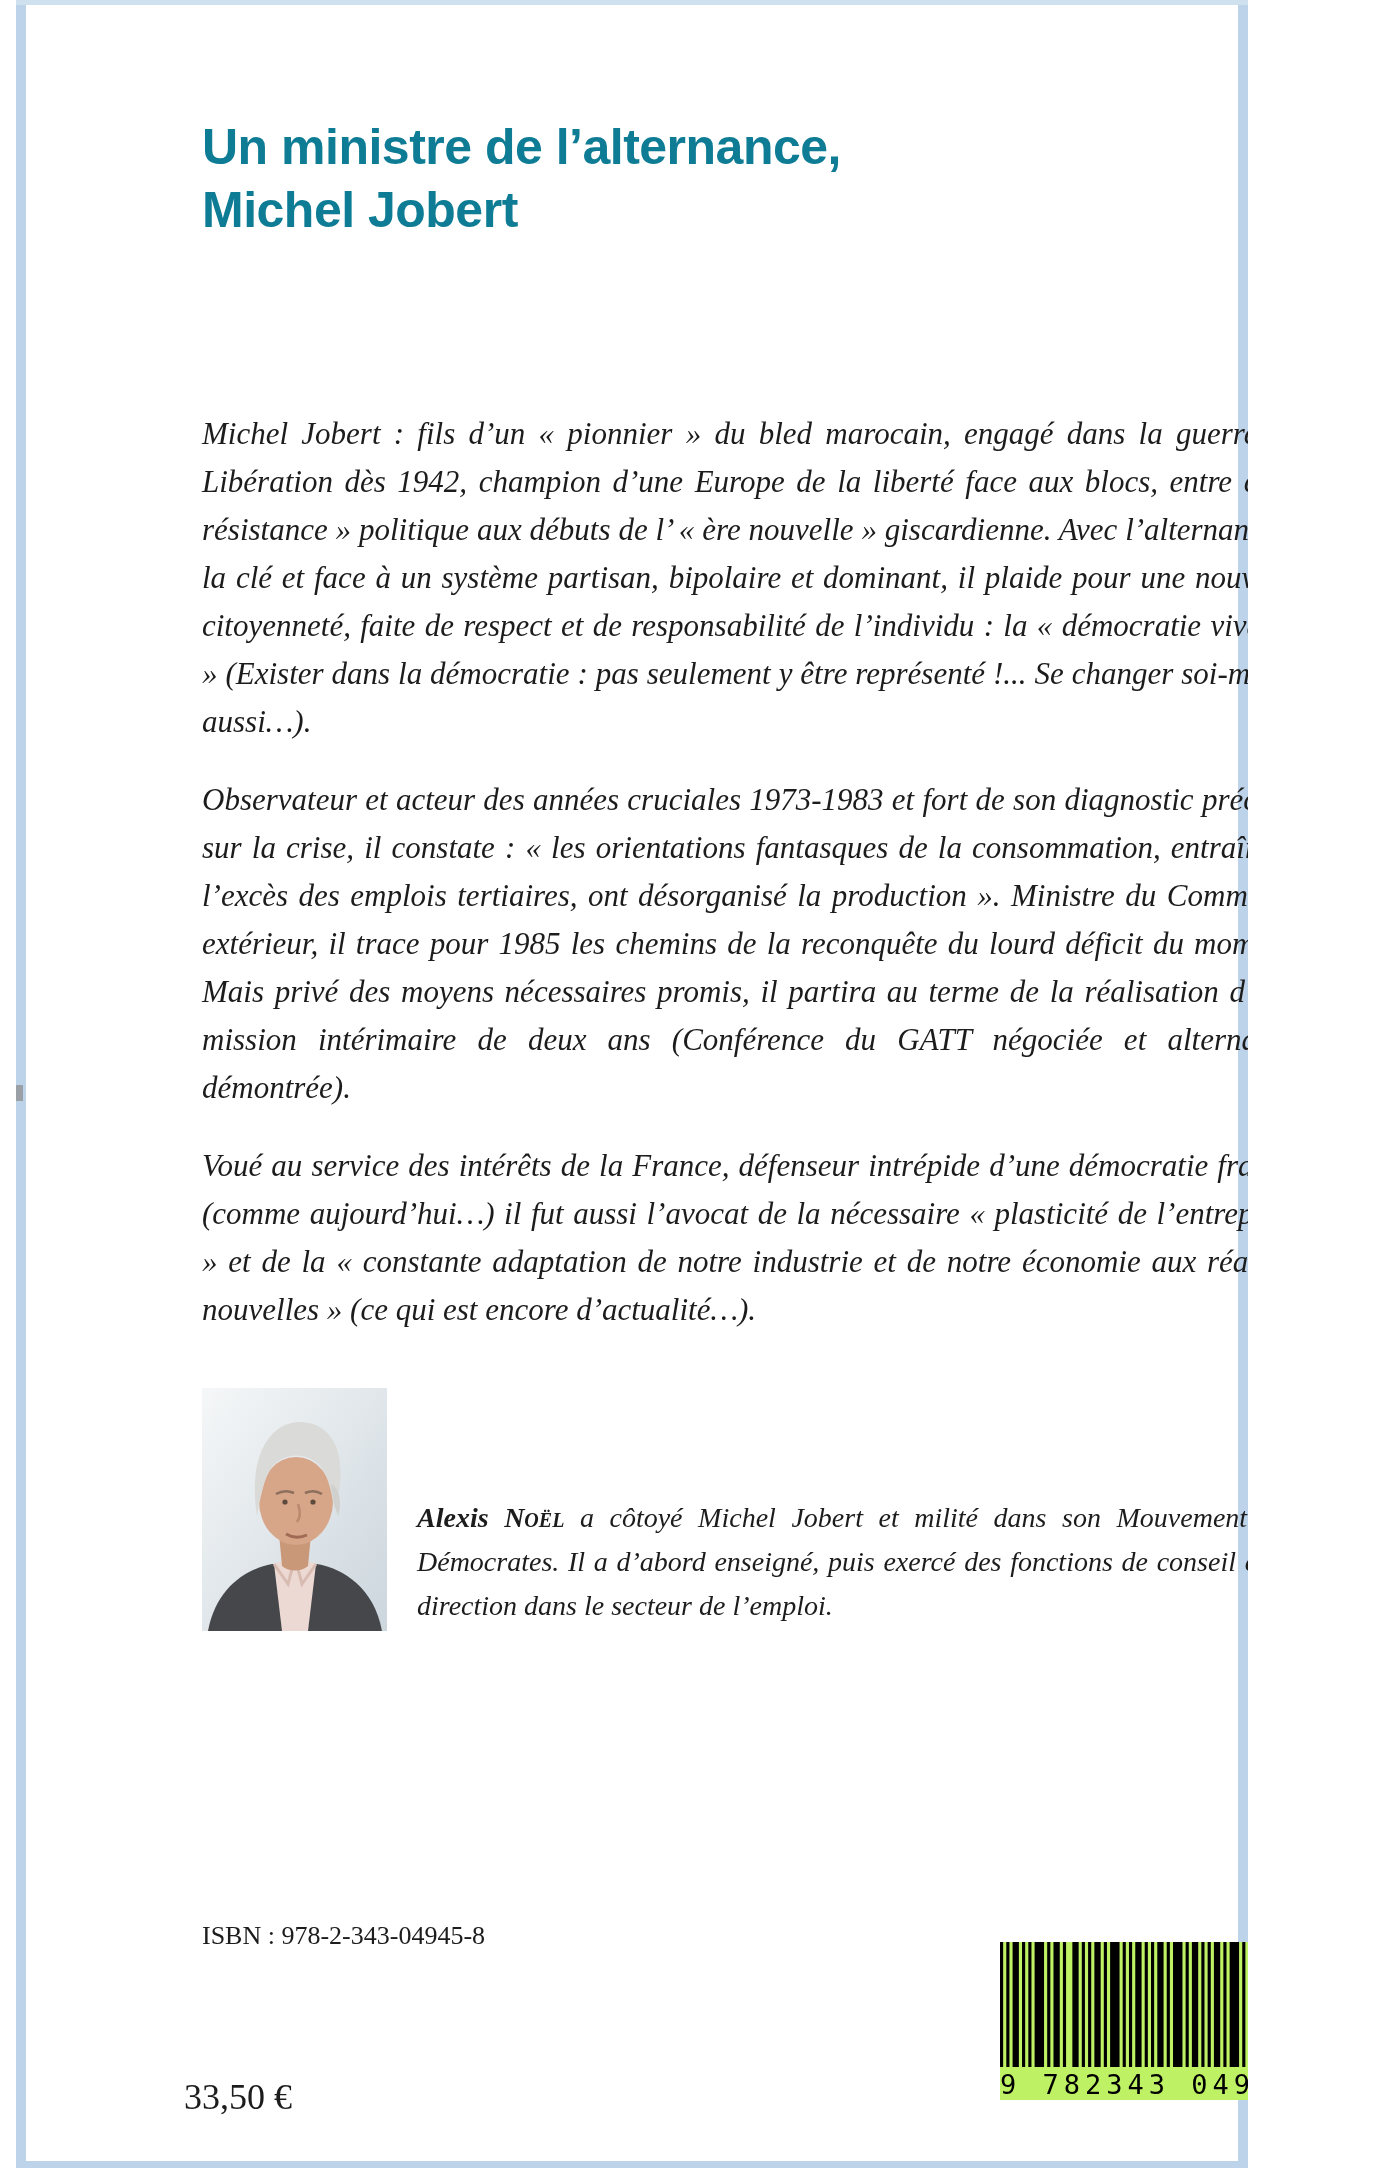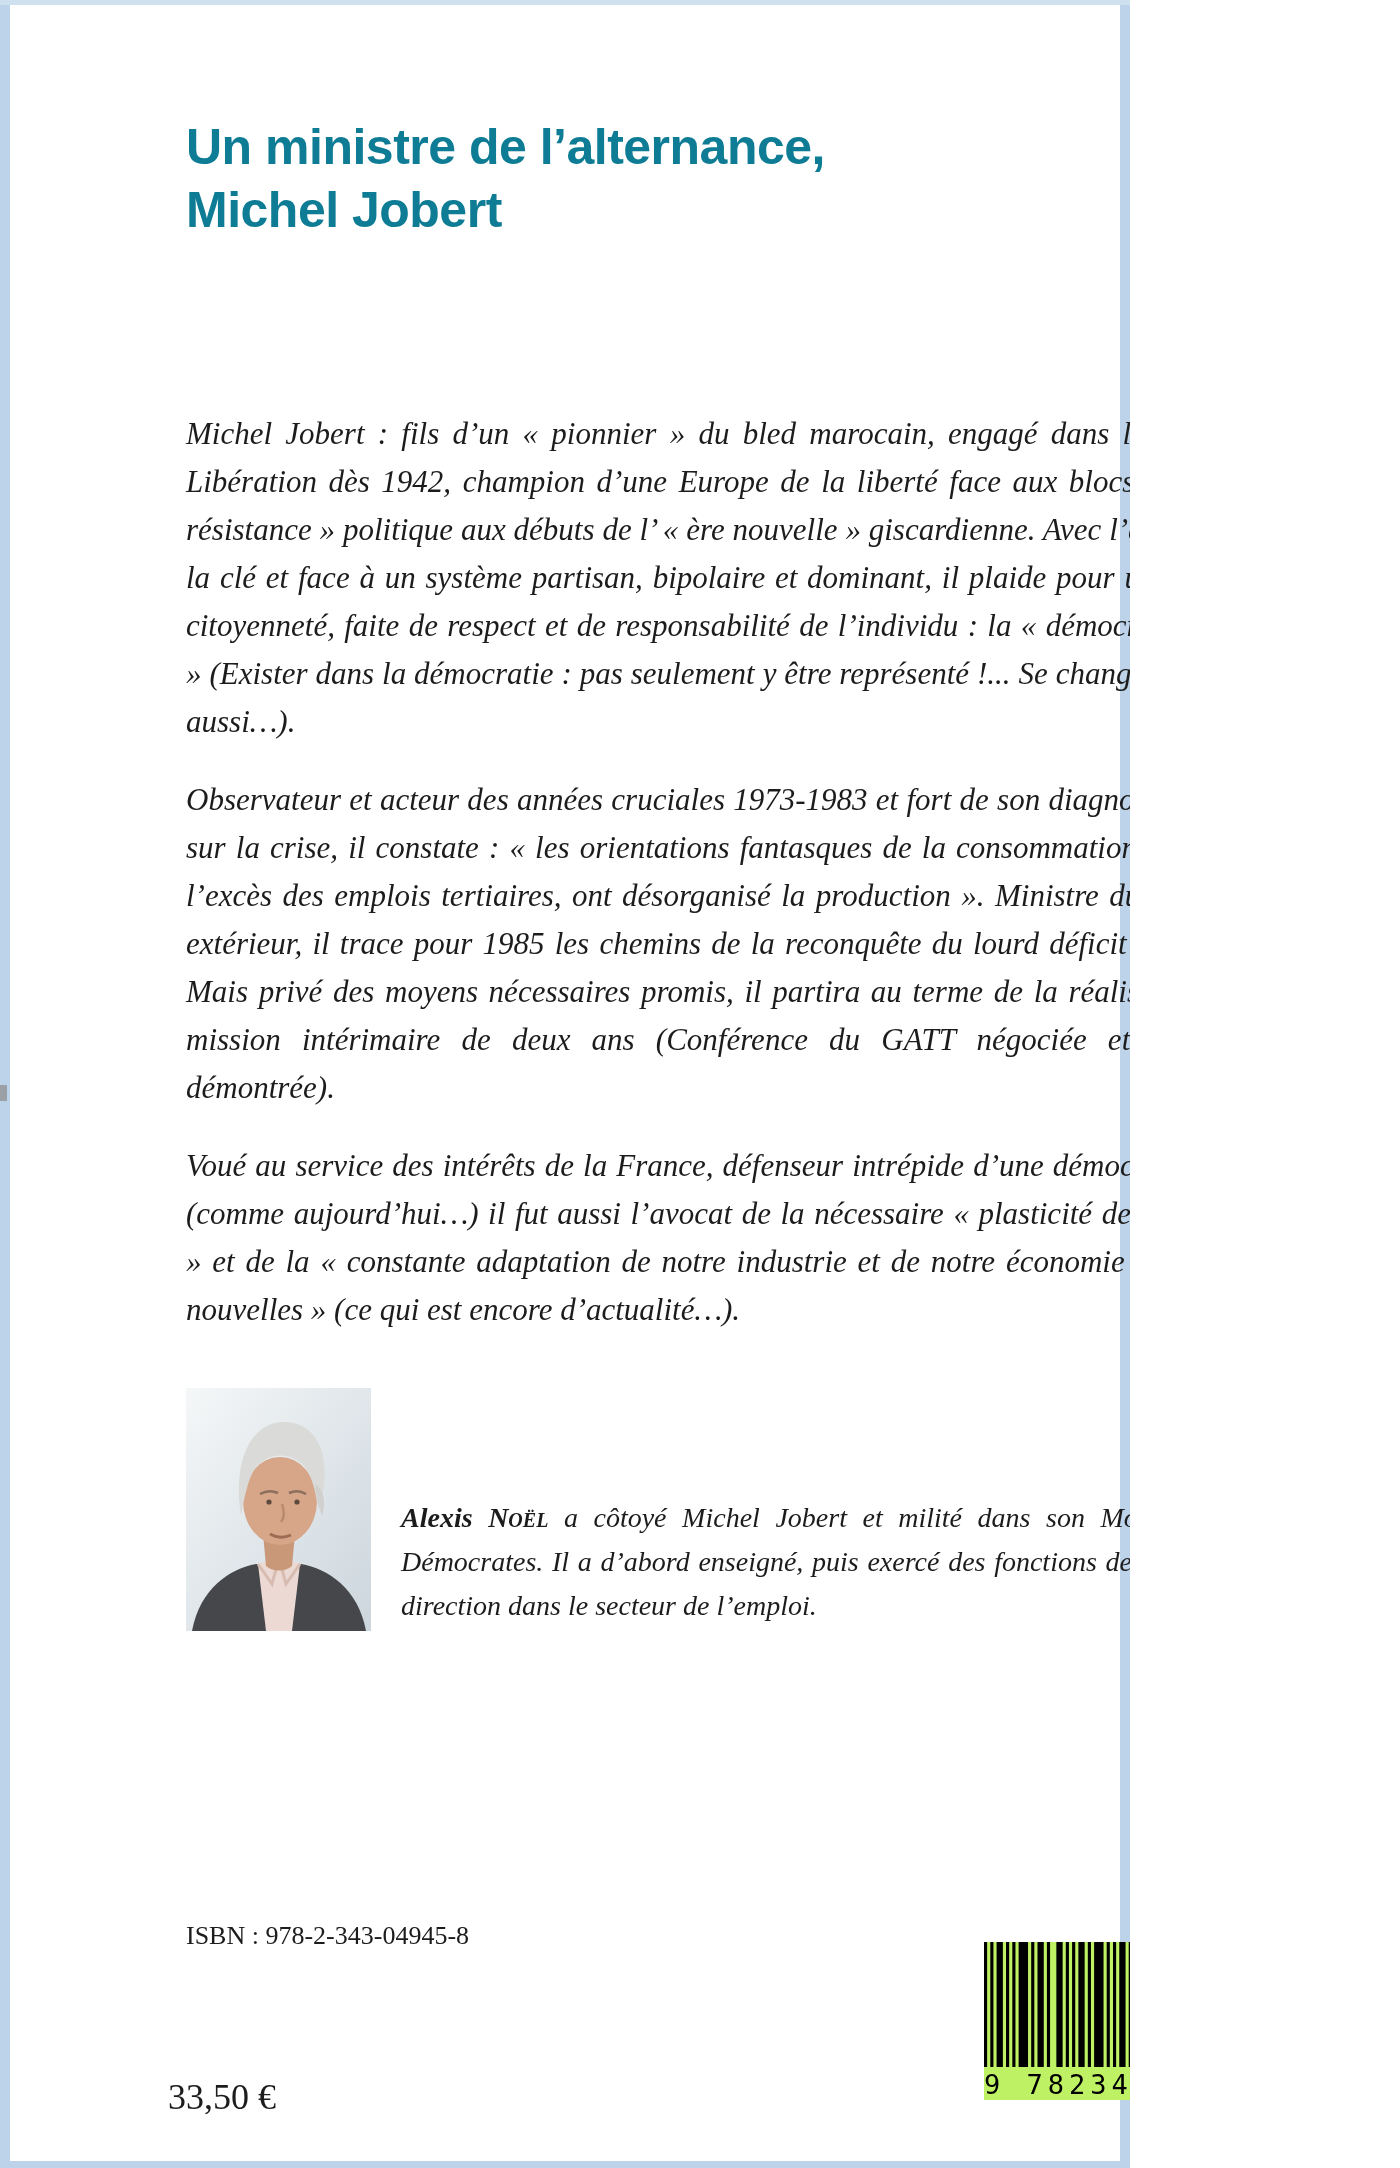--- a/index.html
+++ b/index.html
@@ -4,25 +4,26 @@
 <title>Un ministre de l'alternance, Michel Jobert — back cover</title>
 <style>
   :root{
     --accent:#0d7c94;
     --ink:#1c1c1c;
     --edge:#bcd3e9;
   }
   html,body{margin:0;padding:0;background:#ffffff;}
   .page{
     position:relative;
-    width:1130px;height:2168px;
+    width:1232px;height:2168px;
     background:#ffffff;
     overflow:hidden;
     font-family:"Liberation Serif", serif;
     color:var(--ink);
+    margin-left:16px;
   }
   
   .edge{position:absolute;background:var(--edge);}
   .edge-left{left:0;top:0;width:10px;height:2168px;}
   .edge-right{right:0;top:0;width:10px;height:2168px;}
   .edge-top{left:0;top:0;width:1400px;height:5px;background:#cfe0ef;}
   .edge-bottom{left:0;bottom:0;width:1400px;height:7px;}
   .artifact{position:absolute;left:0;top:1085px;width:7px;height:16px;background:#9aa0a6;}
 
   .title{

